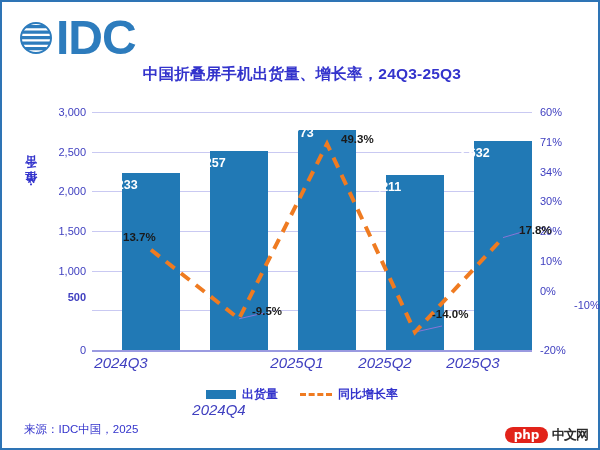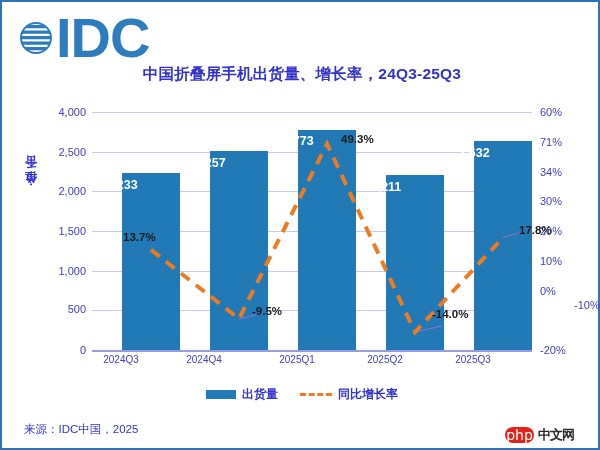--- a/index.html
+++ b/index.html
@@ -12,21 +12,21 @@
     position:relative;width:600px;height:450px;box-sizing:border-box;
     border:2px solid #2e74b5;background:#ffffff;
   }
 
   
   #logo{position:absolute;left:17px;top:13px;display:flex;align-items:center;height:46px;}
   #globe{width:34px;height:34px;position:relative;margin-right:3px;}
   #globe svg{display:block;}
   #wordmark{
     font-family:"Liberation Sans","DejaVu Sans",sans-serif;
-    font-size:56px;font-weight:bold;color:#2d7cbd;letter-spacing:-1px;
+    font-size:48px;font-weight:bold;color:#2d7cbd;letter-spacing:-1px;
     line-height:44px;
   }
 
   
   #title{
     position:absolute;left:0;top:62px;width:600px;text-align:center;
     font-size:15.5px;font-weight:bold;color:#3333cc;letter-spacing:.2px;
   }
 
   
@@ -55,21 +55,21 @@
   
   .bar{position:absolute;bottom:0;width:58px;background:#2179b5;}
   .barlabel{
     position:absolute;width:70px;text-align:center;
     font-size:12.5px;font-weight:bold;color:#ffffff;
   }
 
   
   .xlab{
     position:absolute;top:352px;width:88px;text-align:center;
-    font-size:10px;color:#4040c0;
+    font-size:15px;color:#4040c0;font-style:italic;
   }
 
   
   #lineLayer{position:absolute;left:0;top:0;width:600px;height:450px;pointer-events:none;}
 
   .ptlabel{
     position:absolute;font-size:11.5px;font-weight:bold;color:#1a1a1a;
     white-space:nowrap;
   }
 
@@ -88,22 +88,22 @@
     position:absolute;left:22px;top:420px;
     font-size:11.5px;color:#3333cc;
   }
 
   
   #watermark{
     position:absolute;left:503px;top:424px;
     display:flex;align-items:center;gap:4px;
   }
   #wm-badge{
-    width:29px;height:16px;border-radius:8px;background:#e2231a;
-    color:#fff;font-size:14px;font-weight:normal;
+    width:43px;height:16px;border-radius:8px;background:#e2231a;
+    color:#fff;font-size:12px;font-weight:bold;
     display:flex;align-items:center;justify-content:center;
     font-family:"DejaVu Sans",sans-serif;
   }
   #wm-text{font-size:13px;font-weight:bold;color:#2b2b2b;letter-spacing:-1px;}
 </style>
 </head>
 <body>
 
 <div id="frame">
 
@@ -125,26 +125,26 @@
         </g>
       </svg>
     </span>
     <span id="wordmark">IDC</span>
   </div>
 
   <div id="title">中国折叠屏手机出货量、增长率，24Q3-25Q3</div>
 
   <div id="yaxis-title">单位：千台</div>
 
-  <div class="ylab left" style="top:110px;">4,000</div>
+  <div class="ylab left" style="top:110px;">3,000</div>
   <div class="ylab left" style="top:149.7px;">2,500</div>
   <div class="ylab left" style="top:189.3px;">2,000</div>
   <div class="ylab left" style="top:229px;">1,500</div>
   <div class="ylab left" style="top:268.7px;">1,000</div>
-  <div class="ylab left" style="top:307px;">500</div>
+  <div class="ylab left" style="top:295px;font-weight:bold;">500</div>
   <div class="ylab left" style="top:348px;">0</div>
 
   <div class="ylab right" style="top:110px;">60%</div>
   <div class="ylab right" style="top:139.8px;">71%</div>
   <div class="ylab right" style="top:169.5px;">34%</div>
   <div class="ylab right" style="top:199.3px;">30%</div>
   <div class="ylab right" style="top:229px;">20%</div>
   <div class="ylab right" style="top:258.8px;">10%</div>
   <div class="ylab right" style="top:288.5px;">0%</div>
   <div class="ylab right" style="top:303px;margin-left:34px;">-10%</div>
@@ -163,26 +163,26 @@
     <div class="bar" style="left:118px;height:198.8px;"></div>
     <div class="bar" style="left:206px;height:220.0px;"></div>
     <div class="bar" style="left:294px;height:175.4px;"></div>
     <div class="bar" style="left:382px;height:208.8px;"></div>
 
     <div id="axis-bottom"></div>
   </div>
 
   <div class="barlabel" style="left:85px;top:176px;">2,233</div>
   <div class="barlabel" style="left:173px;top:154px;">1,257</div>
-  <div class="barlabel" style="left:261px;top:132px;">2,773</div>
+  <div class="barlabel" style="left:261px;top:124px;">2,773</div>
   <div class="barlabel" style="left:349px;top:178px;">2,211</div>
   <div class="barlabel" style="left:437px;top:144px;">2,632</div>
 
   <div class="xlab" style="left:75px;">2024Q3</div>
-  <div class="xlab" style="left:158px;">2024Q4</div>
+  <div class="xlab" style="left:173px;margin-top:47px;">2024Q4</div>
   <div class="xlab" style="left:251px;">2025Q1</div>
   <div class="xlab" style="left:339px;">2025Q2</div>
   <div class="xlab" style="left:427px;">2025Q3</div>
 
   <svg id="lineLayer">
 
     <line x1="237" y1="316.8" x2="262" y2="311" stroke="#8a74d6" stroke-width="1"></line>
     <line x1="413" y1="330.1" x2="440" y2="324" stroke="#8a74d6" stroke-width="1"></line>
     <line x1="501" y1="235.6" x2="520" y2="230" stroke="#8a74d6" stroke-width="1"></line>
 

